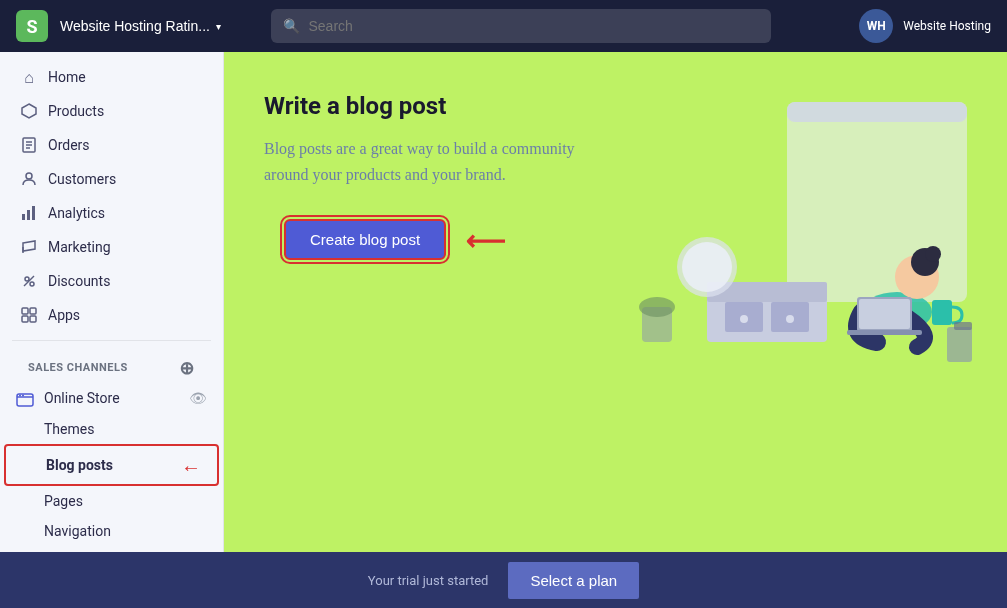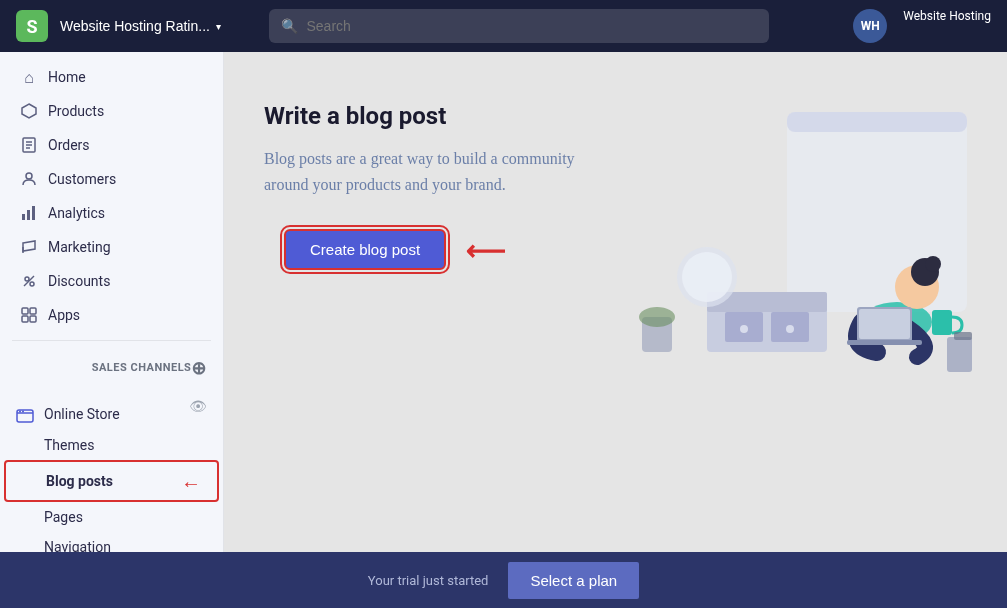--- a/index.html
+++ b/index.html
@@ -50,21 +50,21 @@
     }
     .avatar {
       width: 34px; height: 34px;
       background: #3b5998;
       border-radius: 50%;
       display: flex; align-items: center; justify-content: center;
       color: white; font-size: 12px; font-weight: bold;
       flex-shrink: 0;
     }
     .user-name { color: #fff; font-size: 12px; white-space: nowrap; }
-    .nav-right { display: flex; gap: 16px; margin-left: auto; }
+    .nav-right { display: flex; align-items: center; gap: 10px; margin-left: auto; }
 
     
     .layout { display: flex; flex: 1; overflow: hidden; }
 
     
     .sidebar {
       width: 224px;
       background: #f4f6fb;
       border-right: 1px solid #e1e3e8;
       flex-shrink: 0;
@@ -77,22 +77,22 @@
       cursor: pointer;
       color: #2c2c4a;
       font-size: 14px;
       border-radius: 4px;
       margin: 0 4px;
     }
     .sidebar-icon { width: 18px; height: 18px; display: flex; align-items: center; justify-content: center; color: #5c6080; font-size: 16px; }
     .sidebar-divider { height: 1px; background: #e1e3e8; margin: 8px 12px; }
 
     .sales-channels-header {
-      display: flex; align-items: center; justify-content: flex-end;
-      padding: 8px 16px 4px;
+      display: flex; align-items: center; justify-content: space-between;
+      padding: 8px 28px 4px;
       font-size: 11px; font-weight: 700; color: #6b7280;
       letter-spacing: 0.5px;
       text-transform: uppercase;
     }
     .add-btn { cursor: pointer; color: #6b7280; font-size: 18px; }
 
     .sub-item {
       display: flex; align-items: center; gap: 10px;
       padding: 7px 16px 7px 40px;
       cursor: pointer;
@@ -101,29 +101,29 @@
       margin: 0 4px;
       border-radius: 4px;
     }
 
     .online-store-row {
       display: flex; align-items: center; justify-content: space-between;
       padding: 7px 12px 7px 12px;
       margin: 0 4px;
       cursor: pointer;
     }
-    .online-store-left { display: flex; align-items: center; gap: 10px; font-size: 14px; color: #2c2c4a; margin-top: 16px; }
+    .online-store-left { display: flex; align-items: center; gap: 10px; font-size: 14px; color: #2c2c4a; }
     .eye-icon { color: #9ba3af; font-size: 14px; }
 
     
     .main {
       flex: 1;
-      background: #e5e5e5;
+      background: #bef264;
       overflow-y: auto;
-      padding: 50px 40px;
+      padding: 40px 40px;
     }
 
     .page-title {
       font-size: 24px;
       font-weight: 700;
       color: #1a1a2e;
       margin-bottom: 16px;
     }
 
     .page-desc {

